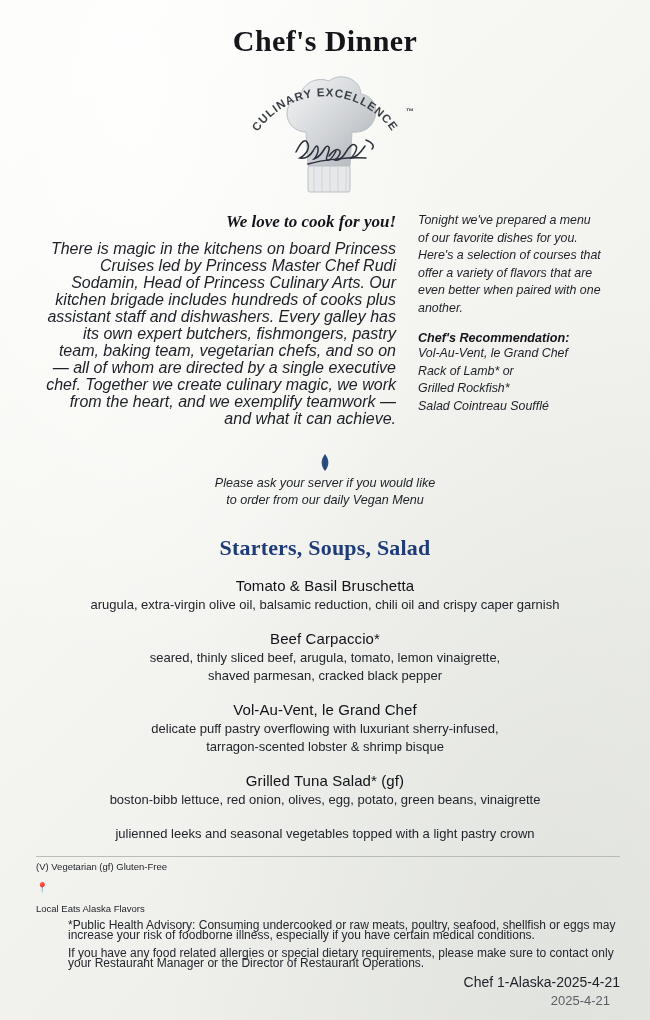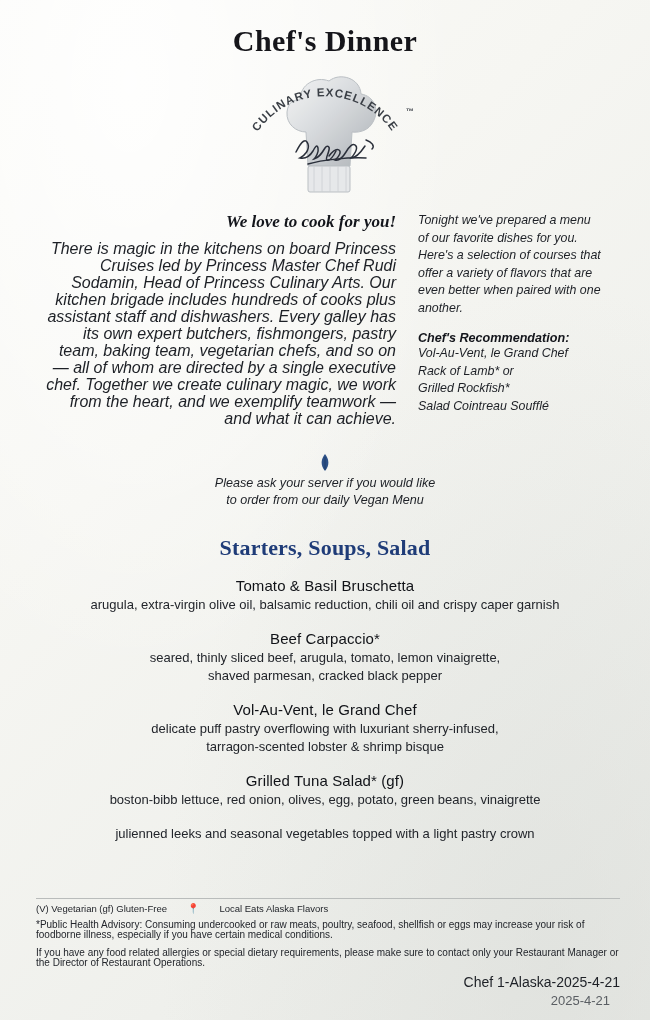--- a/index.html
+++ b/index.html
@@ -178,33 +178,35 @@
   }
   .legend-rule {
     border-top: 1px solid #b9bcbb;
     margin-bottom: 4px;
   }
   .legend {
     font-family: "Liberation Sans", sans-serif;
     font-size: 9.5px;
     color: #1d2026;
     display: flex;
-    align-items: flex-end;
-    gap: 20px;
+    align-items: flex-start;
+    gap: 10px;
+    flex-direction: column;
   }
   .legend .pin {
     color: #1a1d22;
     font-size: 10px;
   }
   .fineprint {
     font-family: "Liberation Sans", sans-serif;
-    font-size: 10px;
+    font-size: 12px;
     line-height: 10px;
     color: #23262c;
     margin-top: 6px;
+    margin-left: 32px;
   }
   .fineprint.second {
     margin-top: 8px;
   }
   .code-line {
     text-align: right;
     font-family: "Liberation Sans", sans-serif;
     font-size: 14px;
     color: #1d2026;
     margin-top: 6px;

